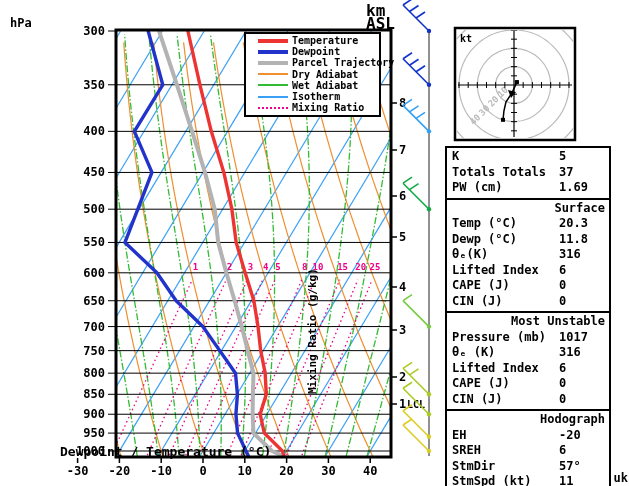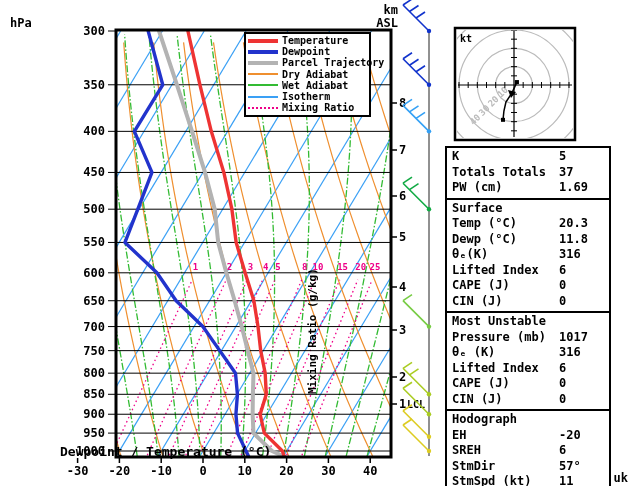--- a/index.html
+++ b/index.html
@@ -4,32 +4,32 @@
 <style>
   html,body{margin:0;padding:0;background:#fff;}
   #app{position:relative;width:629px;height:486px;background:#fff;overflow:hidden;
        font-family:"DejaVu Sans Mono","Liberation Mono",monospace;color:#000;}
   #skewt{position:absolute;left:0;top:0;}
   .ovl{position:absolute;white-space:pre;}
   .bold{font-weight:700;}
   #title{left:54px;top:5px;font-size:13px;letter-spacing:.5px;}
   #datetime{left:410px;top:5px;font-size:13px;}
   #hpa{left:10px;top:16px;font-size:12px;}
-  #kmasl{left:366px;top:4px;width:32px;text-align:right;font-size:12px;line-height:13px;white-space:pre-line;}
-  #legend{left:244px;top:32px;width:121px;background:#fff;border:2px solid #000;padding:1px 0 2px 2px;z-index:5;}
+  #kmasl{left:366px;top:4px;width:32px;text-align:left;font-size:16px;line-height:13px;white-space:pre-line;}
+  #legend{left:244px;top:32px;width:121px;background:#fff;border:2px solid #000;padding:1px 0 2px 12px;z-index:5;}
   .lgrow{display:flex;align-items:center;height:11.2px;}
   .lgswatch{width:30px;flex:0 0 30px;margin-right:4px;}
   .lglabel{font-size:10px;font-weight:700;line-height:11px;}
   #mixlabel{left:352px;top:214px;width:120px;height:120px;font-size:11px;font-weight:700;
             transform:rotate(-90deg) translate(-60px,-46px);transform-origin:50% 50%;text-align:center;}
   #xaxislabel{left:60px;top:444px;width:330px;text-align:left;font-size:13px;}
   #panels{left:445px;top:146px;width:166px;z-index:5;}
   .panel{border:2px solid #000;background:#fff;padding:1px 4px 2px 5px;margin-top:-2px;}
   .panel:first-child{margin-top:0;}
-  .phead{text-align:left;font-size:12px;font-weight:700;line-height:15.5px;}
+  .phead{text-align:right;font-size:12px;font-weight:700;line-height:15.5px;}
   .prow{display:flex;font-size:12px;font-weight:700;line-height:15.5px;}
   .plabel{flex:1;}
   .pvalue{flex:0 0 46px;text-align:left;}
   #copyright{left:452px;top:471px;width:176px;text-align:right;font-size:12px;}
 </style>
 </head>
 <body>
 
 <div id="app">
   <svg id="skewt" width="629" height="486">

